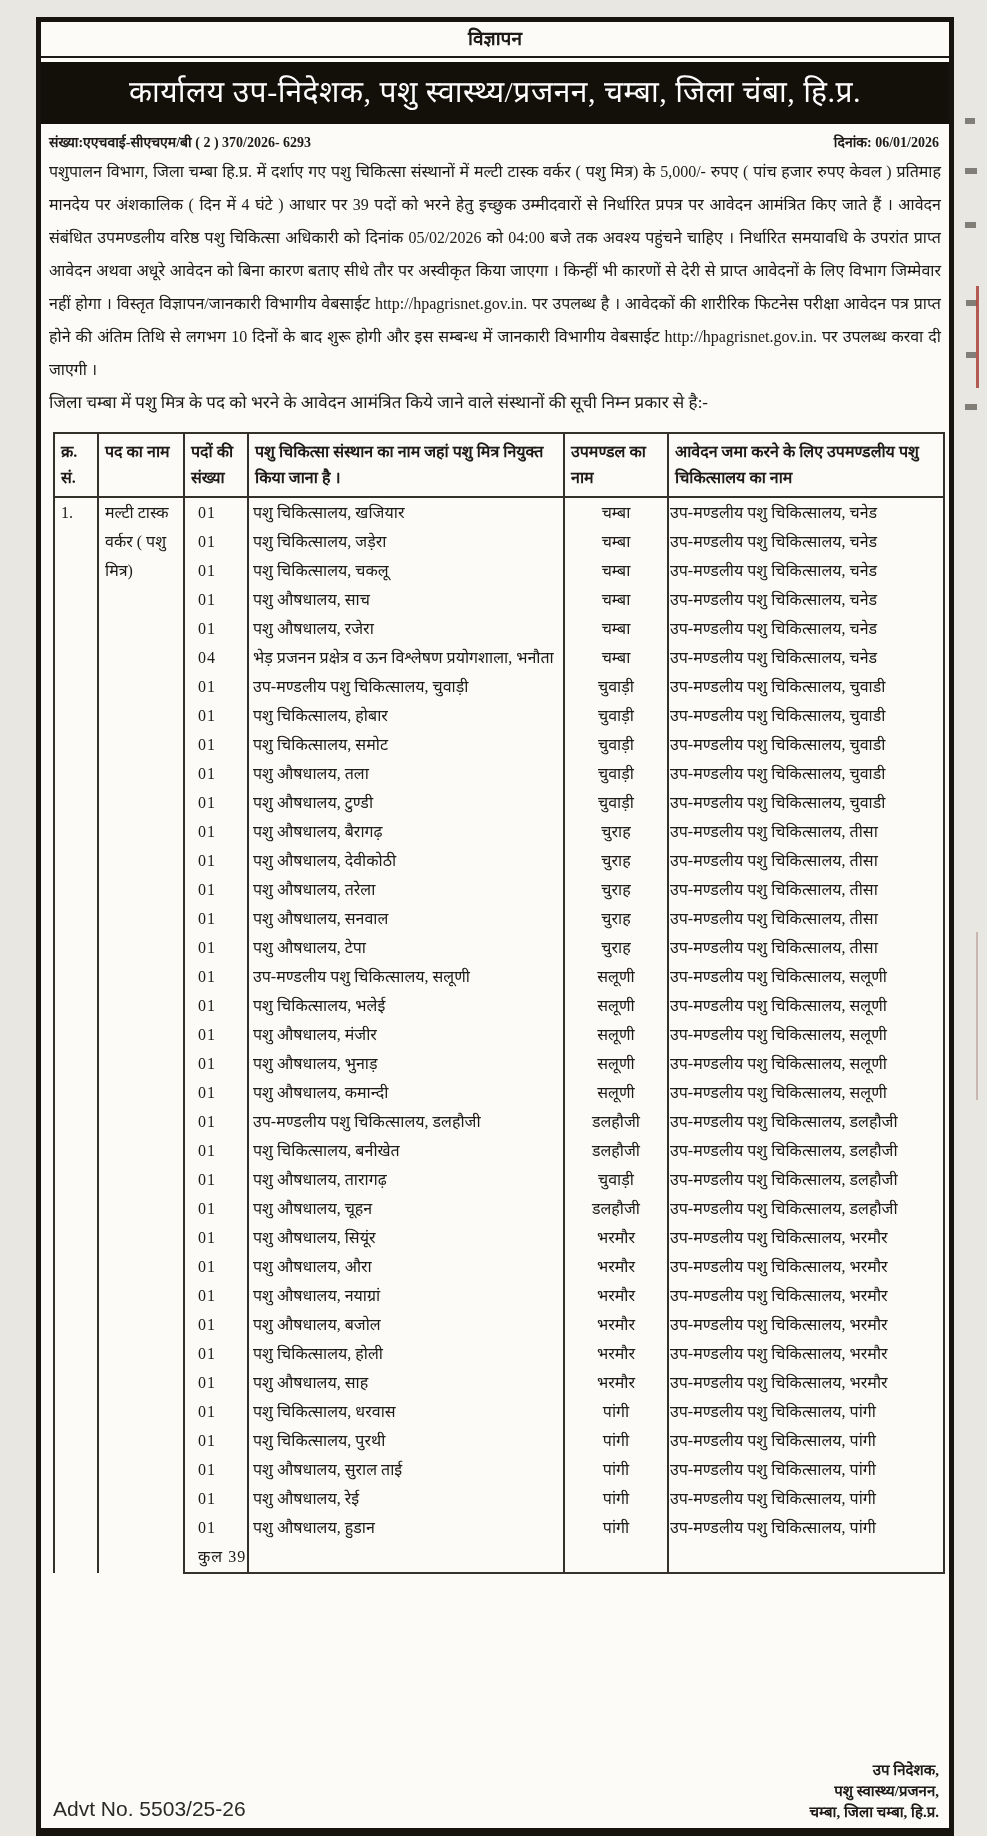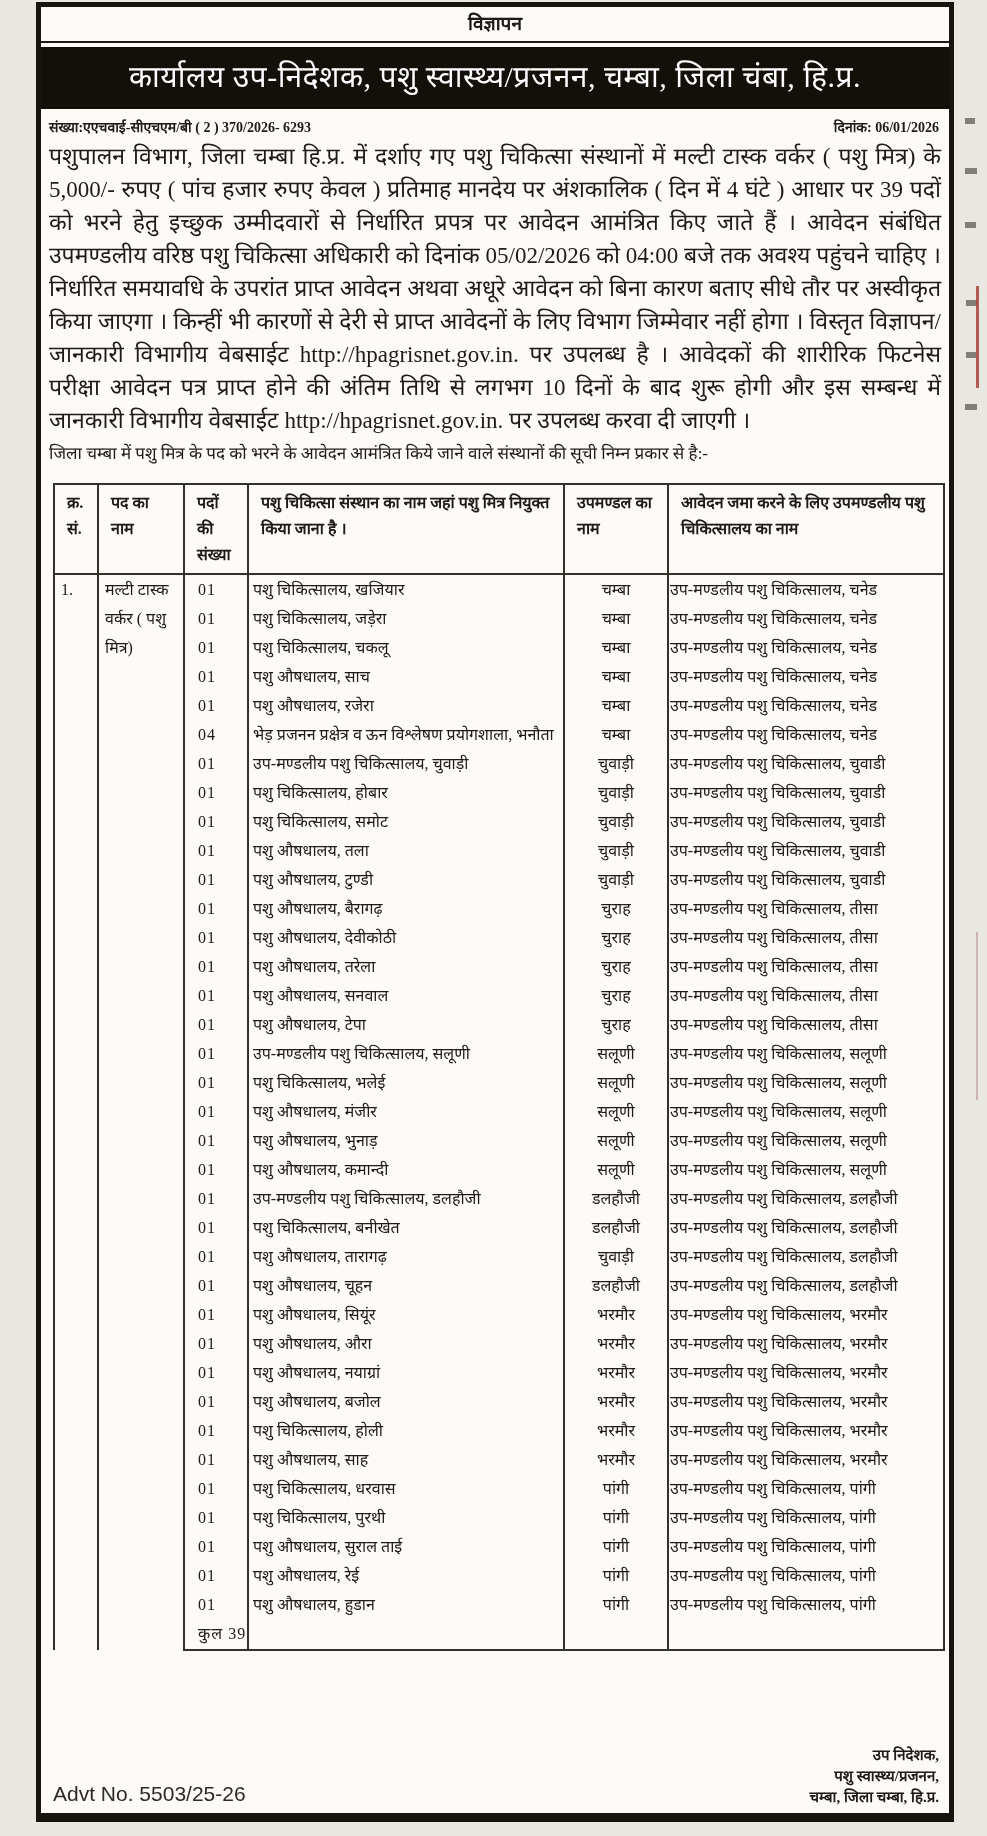--- a/index.html
+++ b/index.html
@@ -3,52 +3,52 @@
 <meta charset="utf-8">
 <style>
   html,body{margin:0;padding:0;}
   body{
     width:987px;height:1836px;position:relative;overflow:hidden;
     background:#e9e7e2;
     font-family:"Liberation Serif","DejaVu Serif",serif;
     color:#1d1a17;
   }
   .doc{
-    position:absolute;left:36px;top:2px;width:918px;height:1820px;
+    position:absolute;left:36px;top:17px;width:918px;height:1820px;
     box-sizing:border-box;background:#fcfbf8;
     border:5px solid #17140f;border-bottom-width:9px;
     overflow:hidden;
   }
   .advert-label{
     text-align:center;font-weight:bold;font-size:19px;line-height:34px;
     border-bottom:2px solid #1c1a18;height:34px;
   }
   .band{
     margin-top:4px;background:#131009;color:#ffffff;
     font-weight:normal;font-size:30px;letter-spacing:.5px;
     text-align:center;padding:8px 4px 13px 4px;
   }
   .refrow{
     display:flex;justify-content:space-between;align-items:flex-start;
     font-weight:bold;font-size:14px;padding:8px 10px 0 8px;
   }
   .bodytext{
-    margin:4px 8px 0 8px;font-size:23px;line-height:33px;
+    margin:4px 8px 0 8px;font-size:16px;line-height:33px;
     text-align:justify;
   }
   .introtext{
     margin:0 8px;font-size:17px;line-height:33px;text-align:left;
   }
   table.inst{
     margin:13px 2px 0 12px;width:892px;table-layout:fixed;
     border-collapse:collapse;font-size:16px;
   }
   table.inst th{
     border:2px solid #34302a;font-weight:bold;text-align:left;
-    vertical-align:top;padding:5px 12px;line-height:26px;
+    vertical-align:top;padding:5px 6px;line-height:26px;
   }
   table.inst td{
     border-left:2px solid #34302a;border-right:2px solid #34302a;
     padding:0 4px;line-height:29px;vertical-align:top;
     overflow:hidden;white-space:nowrap;
   }
   table.inst td.inst-name{white-space:normal;}
   table.inst td.count{padding-left:13px;letter-spacing:1px;}
   table.inst td.subdiv{text-align:center;}
   table.inst td.office{padding-left:1px;}

